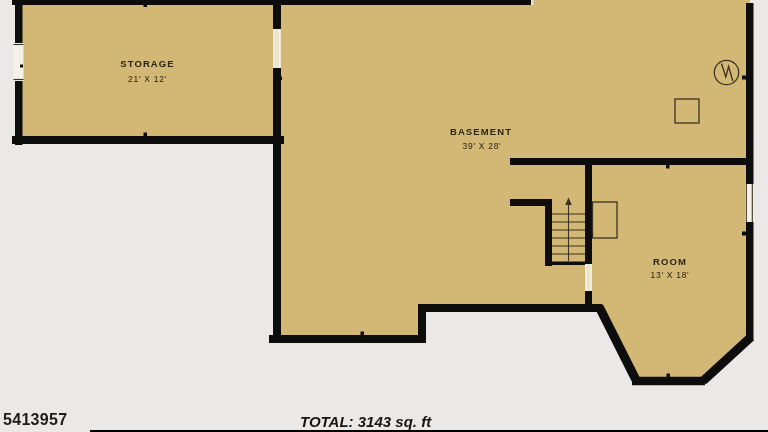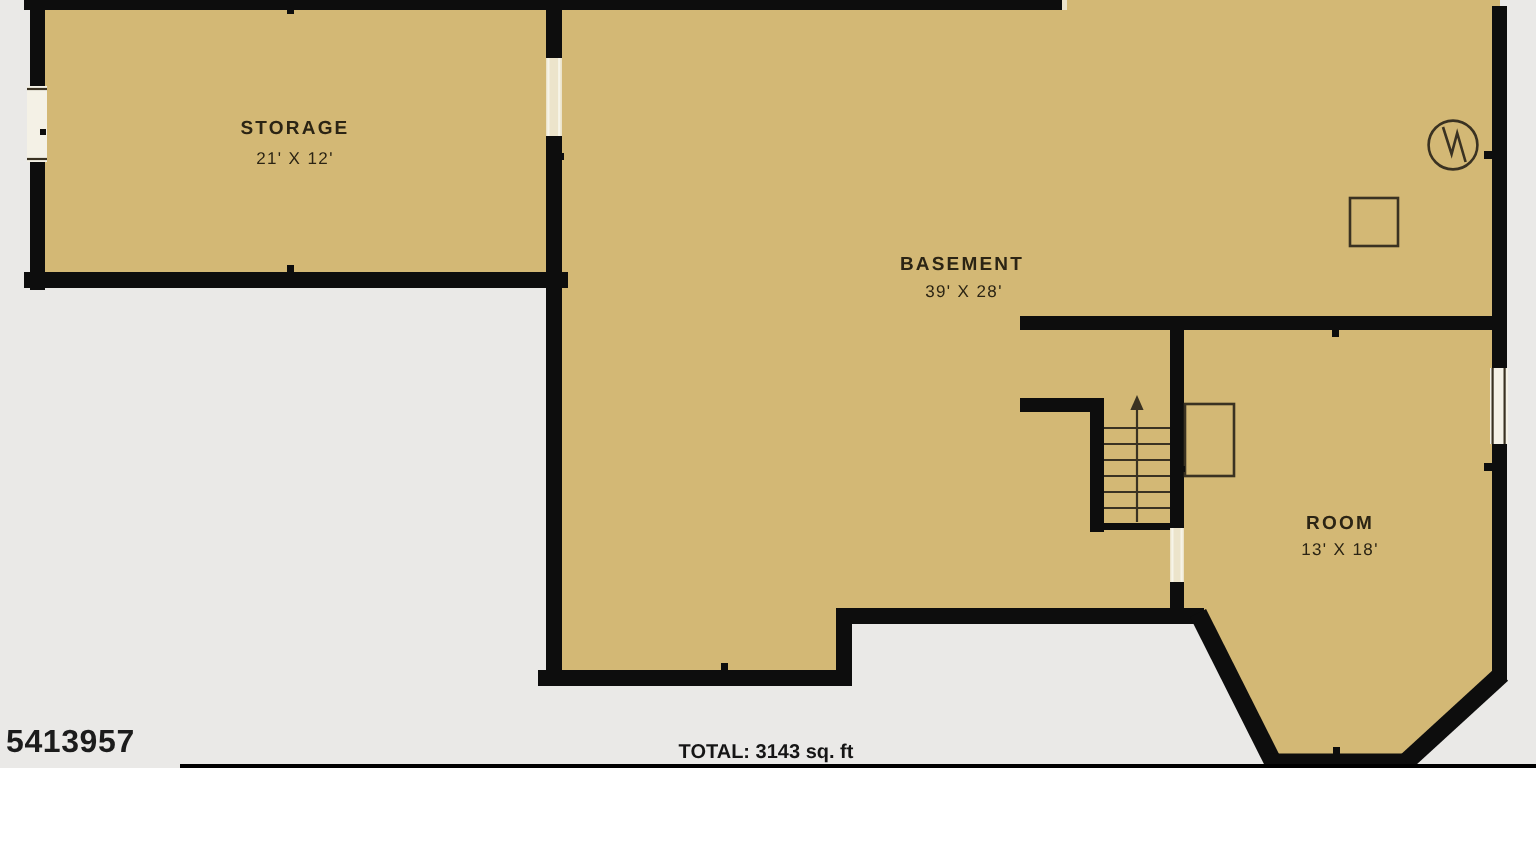--- a/index.html
+++ b/index.html
@@ -9,21 +9,21 @@
     --detail-stroke:#3a3222;
     --label-text:#2b2414;
     --door-fill:#ece4cb;
     --window-fill:#f4f1e6;
     --footer-text:#1c1c1c;
   }
   html,body{margin:0;padding:0;}
   body{font-family:"Liberation Sans",sans-serif;}
   .canvas{
     position:relative;
-    width:768px;height:384px;
+    width:768px;height:432px;
     background:var(--background);
     overflow:hidden;
   }
   svg{position:absolute;left:0;top:0;}
   .floor{fill:var(--floor-fill);}
   .wall{fill:var(--wall);}
   .wline{stroke:var(--wall);fill:none;}
   .thin{stroke:var(--detail-stroke);fill:none;stroke-width:1.3px;}
   .tread{stroke:var(--detail-stroke);stroke-width:1.1px;}
   .tick{fill:var(--wall);}
@@ -44,22 +44,21 @@
     font-size:8.5px;font-weight:400;letter-spacing:0.7px;
     text-anchor:middle;
   }
   .listing-id{
     position:absolute;left:3px;bottom:3px;
     font-size:16px;font-weight:700;color:var(--footer-text);
     letter-spacing:0.3px;
   }
   .total-area{
     position:absolute;left:300px;width:166px;bottom:2px;
-    text-align:center;
-    font-size:10px;font-weight:700;color:#151515;
+    font-size:15px;font-weight:700;color:#151515;font-style:italic;
   }
   .bottom-bar{
     position:absolute;left:90px;right:0;bottom:0;height:2px;
     background:#000;
   }
 </style>
 </head>
 <body>
 
 <div class="canvas">

